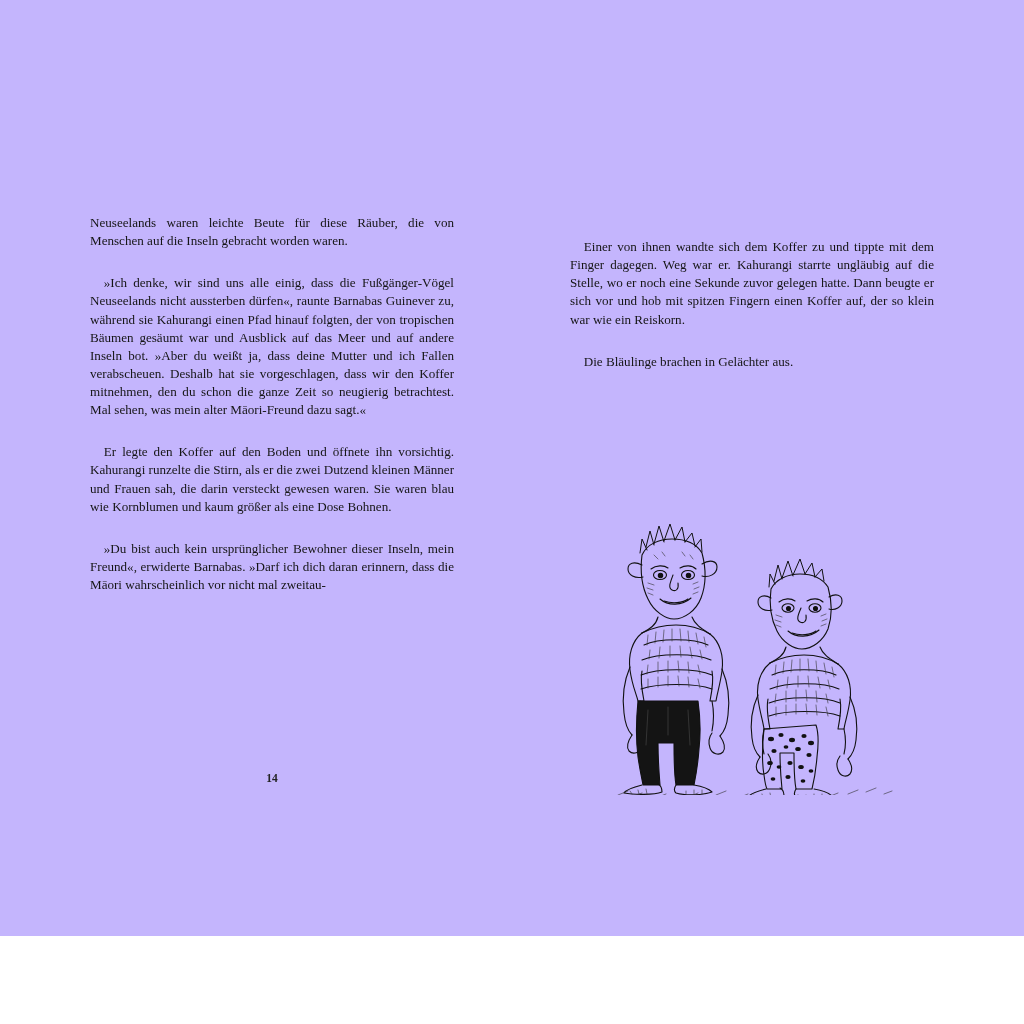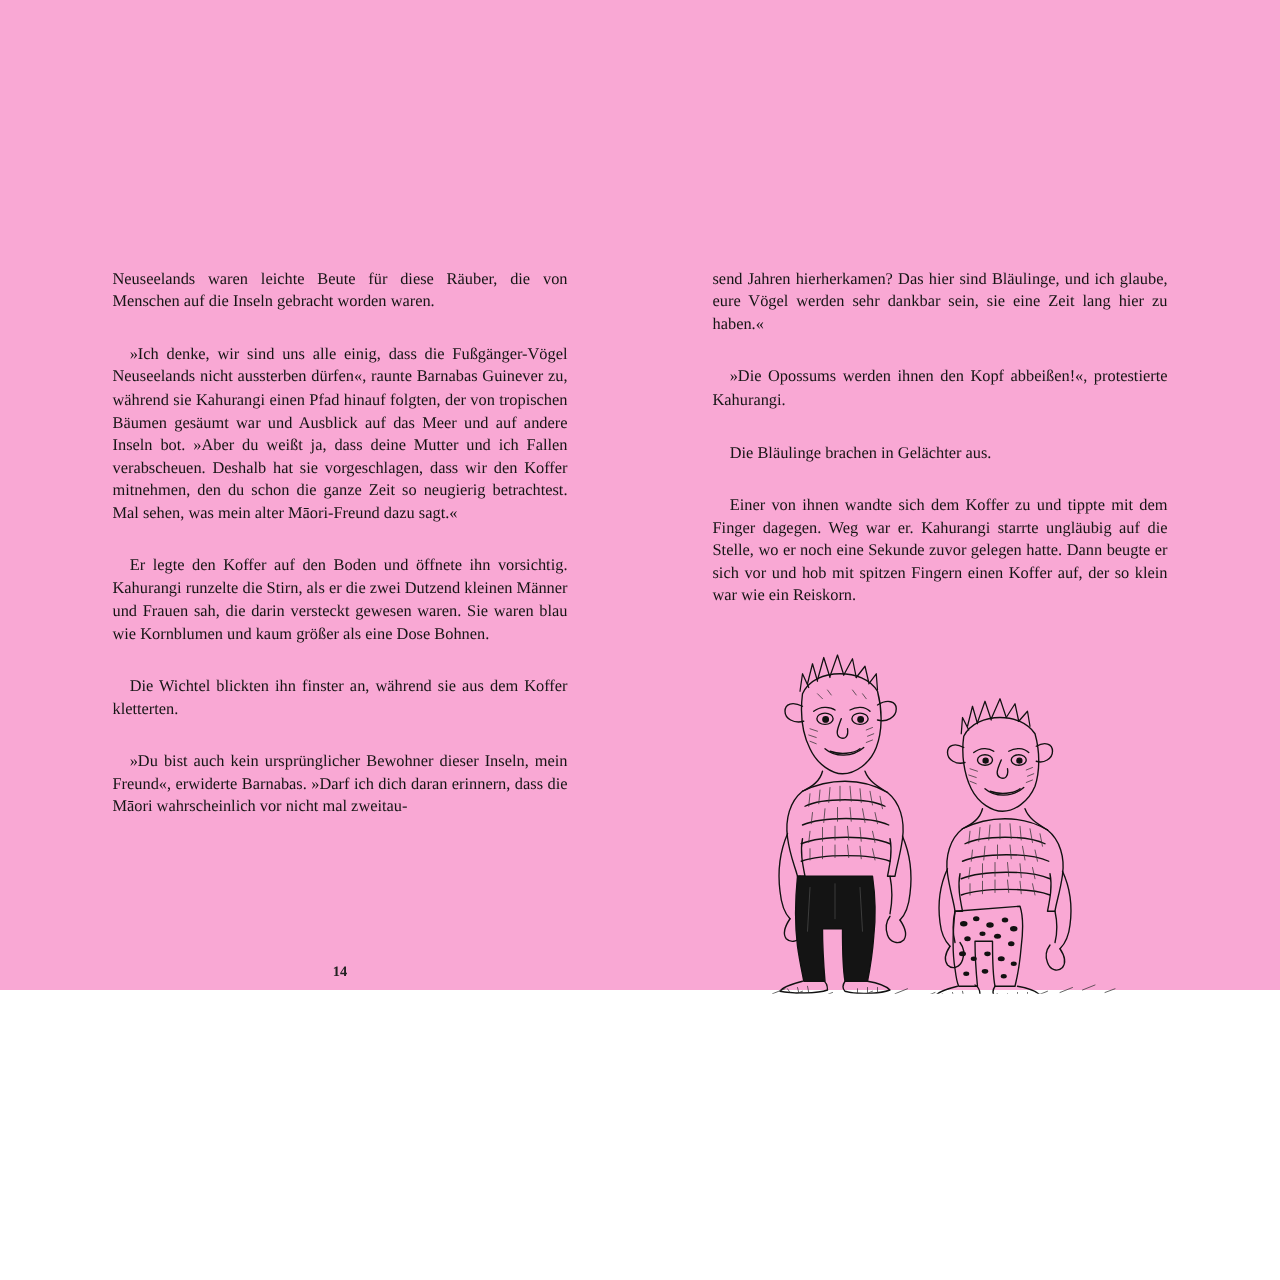--- a/index.html
+++ b/index.html
@@ -12,22 +12,22 @@
     height: 1024px;
     font-family: "Liberation Serif", serif;
     color: #1a1a1a;
     overflow: hidden;
   }
   .page-spread {
     position: absolute;
     left: 0;
     top: 0;
     width: 1024px;
-    height: 792px;
-    background: #f9a8d4;
+    height: 936px;
+    background: #c4b5fd;
   }
   .column {
     position: absolute;
     top: 214px;
     width: 364px;
   }
   .column.left  { left: 90px; }
   .column.right { left: 570px; }
 
   p {
@@ -64,31 +64,28 @@
 </style>
 </head>
 <body>
 
 <div class="page-spread">
 
   <div class="column left">
     <p>Neuseelands waren leichte Beute für diese Räuber, die von Menschen auf die Inseln gebracht worden waren.</p>
     <p class="indent">»Ich denke, wir sind uns alle einig, dass die Fußgänger-Vögel Neuseelands nicht aussterben dürfen«, raunte Barnabas Guinever zu, während sie Kahurangi einen Pfad hinauf folgten, der von tropischen Bäumen gesäumt war und Ausblick auf das Meer und auf andere Inseln bot. »Aber du weißt ja, dass deine Mutter und ich Fallen verabscheuen. Deshalb hat sie vorgeschlagen, dass wir den Koffer mitnehmen, den du schon die ganze Zeit so neugierig betrachtest. Mal sehen, was mein alter Māori-Freund dazu sagt.«</p>
     <p class="indent">Er legte den Koffer auf den Boden und öffnete ihn vorsichtig. Kahurangi runzelte die Stirn, als er die zwei Dutzend kleinen Männer und Frauen sah, die darin versteckt gewesen waren. Sie waren blau wie Kornblumen und kaum größer als eine Dose Bohnen.</p>
-    <p class="indent">Die Wichtel blickten ihn finster an, während sie aus dem Koffer kletterten.</p>
     <p class="indent">»Du bist auch kein ursprünglicher Bewohner dieser Inseln, mein Freund«, erwiderte Barnabas. »Darf ich dich daran erinnern, dass die Māori wahrscheinlich vor nicht mal zweitau-</p>
   </div>
 
   <div class="folio">14</div>
 
   <div class="column right">
-    <p>send Jahren hierherkamen? Das hier sind Bläulinge, und ich glaube, eure Vögel werden sehr dankbar sein, sie eine Zeit lang hier zu haben.«</p>
-    <p class="indent">»Die Opossums werden ihnen den Kopf abbeißen!«, protestierte Kahurangi.</p>
+    <p class="indent">Einer von ihnen wandte sich dem Koffer zu und tippte mit dem Finger dagegen. Weg war er. Kahurangi starrte ungläubig auf die Stelle, wo er noch eine Sekunde zuvor gelegen hatte. Dann beugte er sich vor und hob mit spitzen Fingern einen Koffer auf, der so klein war wie ein Reiskorn.</p>
     <p class="indent">Die Bläulinge brachen in Gelächter aus.</p>
-    <p class="indent">Einer von ihnen wandte sich dem Koffer zu und tippte mit dem Finger dagegen. Weg war er. Kahurangi starrte ungläubig auf die Stelle, wo er noch eine Sekunde zuvor gelegen hatte. Dann beugte er sich vor und hob mit spitzen Fingern einen Koffer auf, der so klein war wie ein Reiskorn.</p>
   </div>
 
   <div class="illustration">
     <svg width="320" height="300" viewBox="0 0 320 300" xmlns="http://www.w3.org/2000/svg">
       <g fill="none" stroke="#111" stroke-width="1.1" stroke-linecap="round" stroke-linejoin="round">
 
         <g stroke-width="1">
           <path d="M48 52 L52 36 L56 50"></path>
           <path d="M56 49 L61 31 L66 47"></path>
           <path d="M66 46 L72 29 L77 45"></path>

